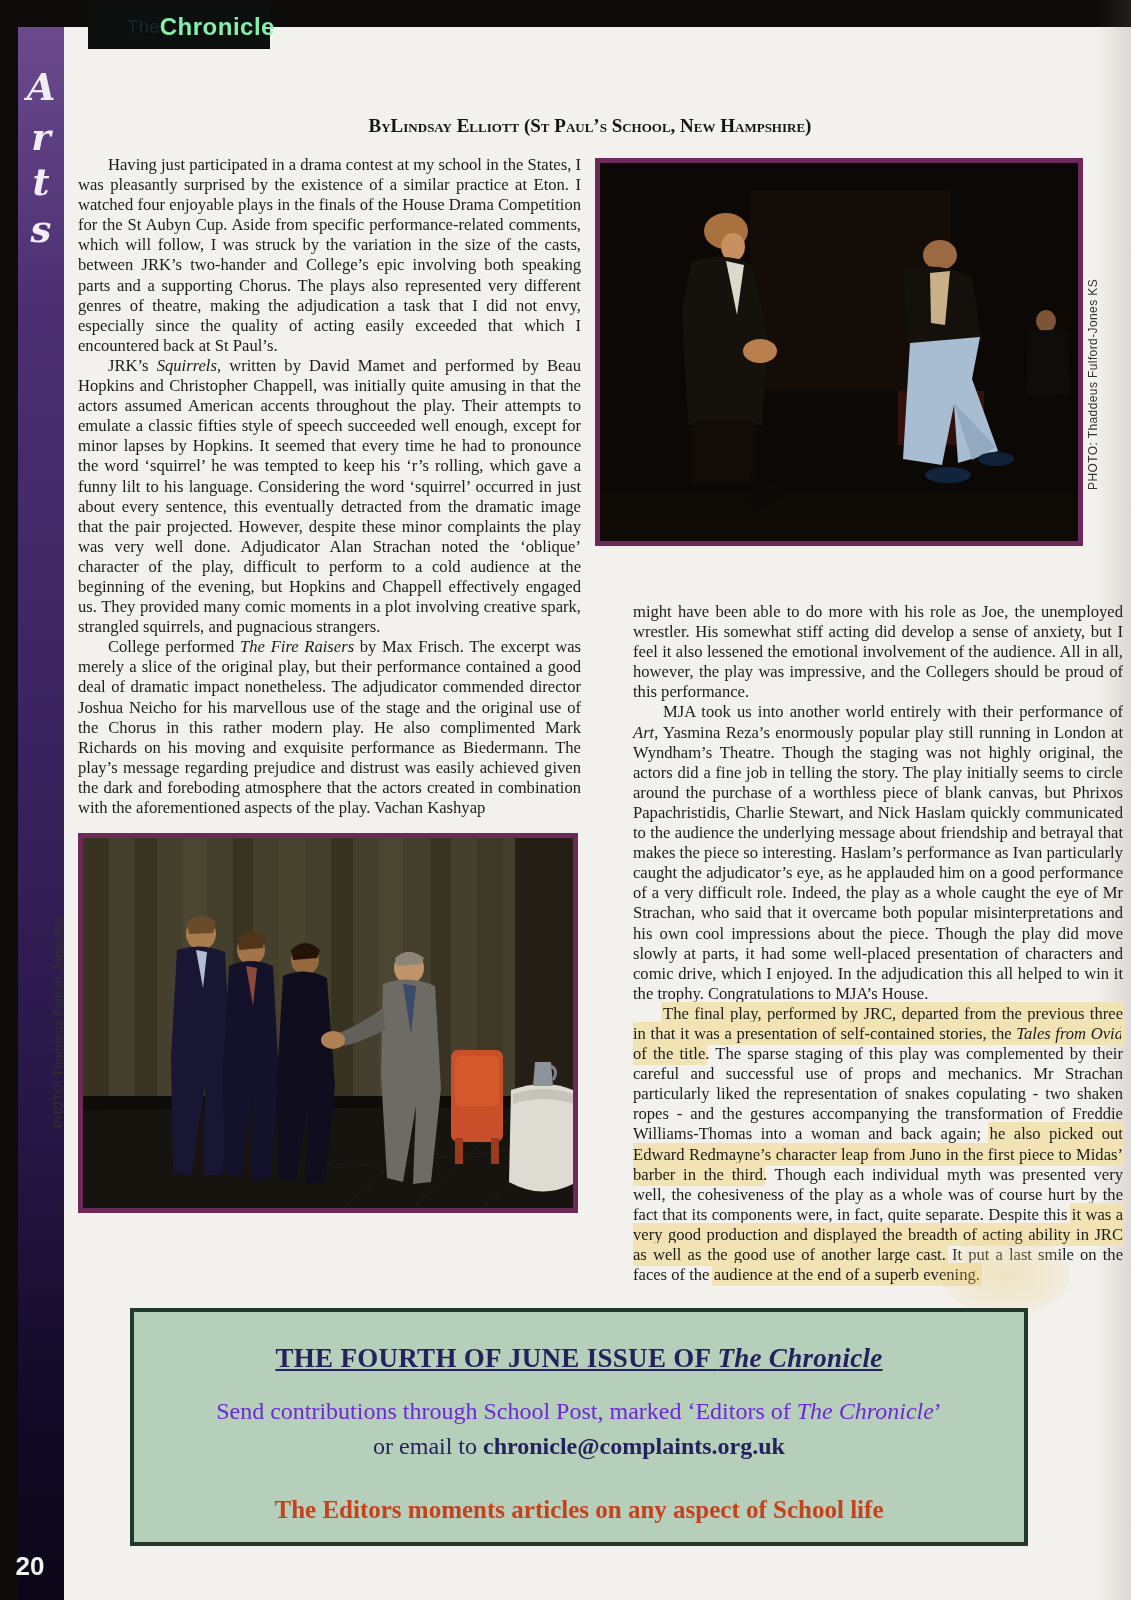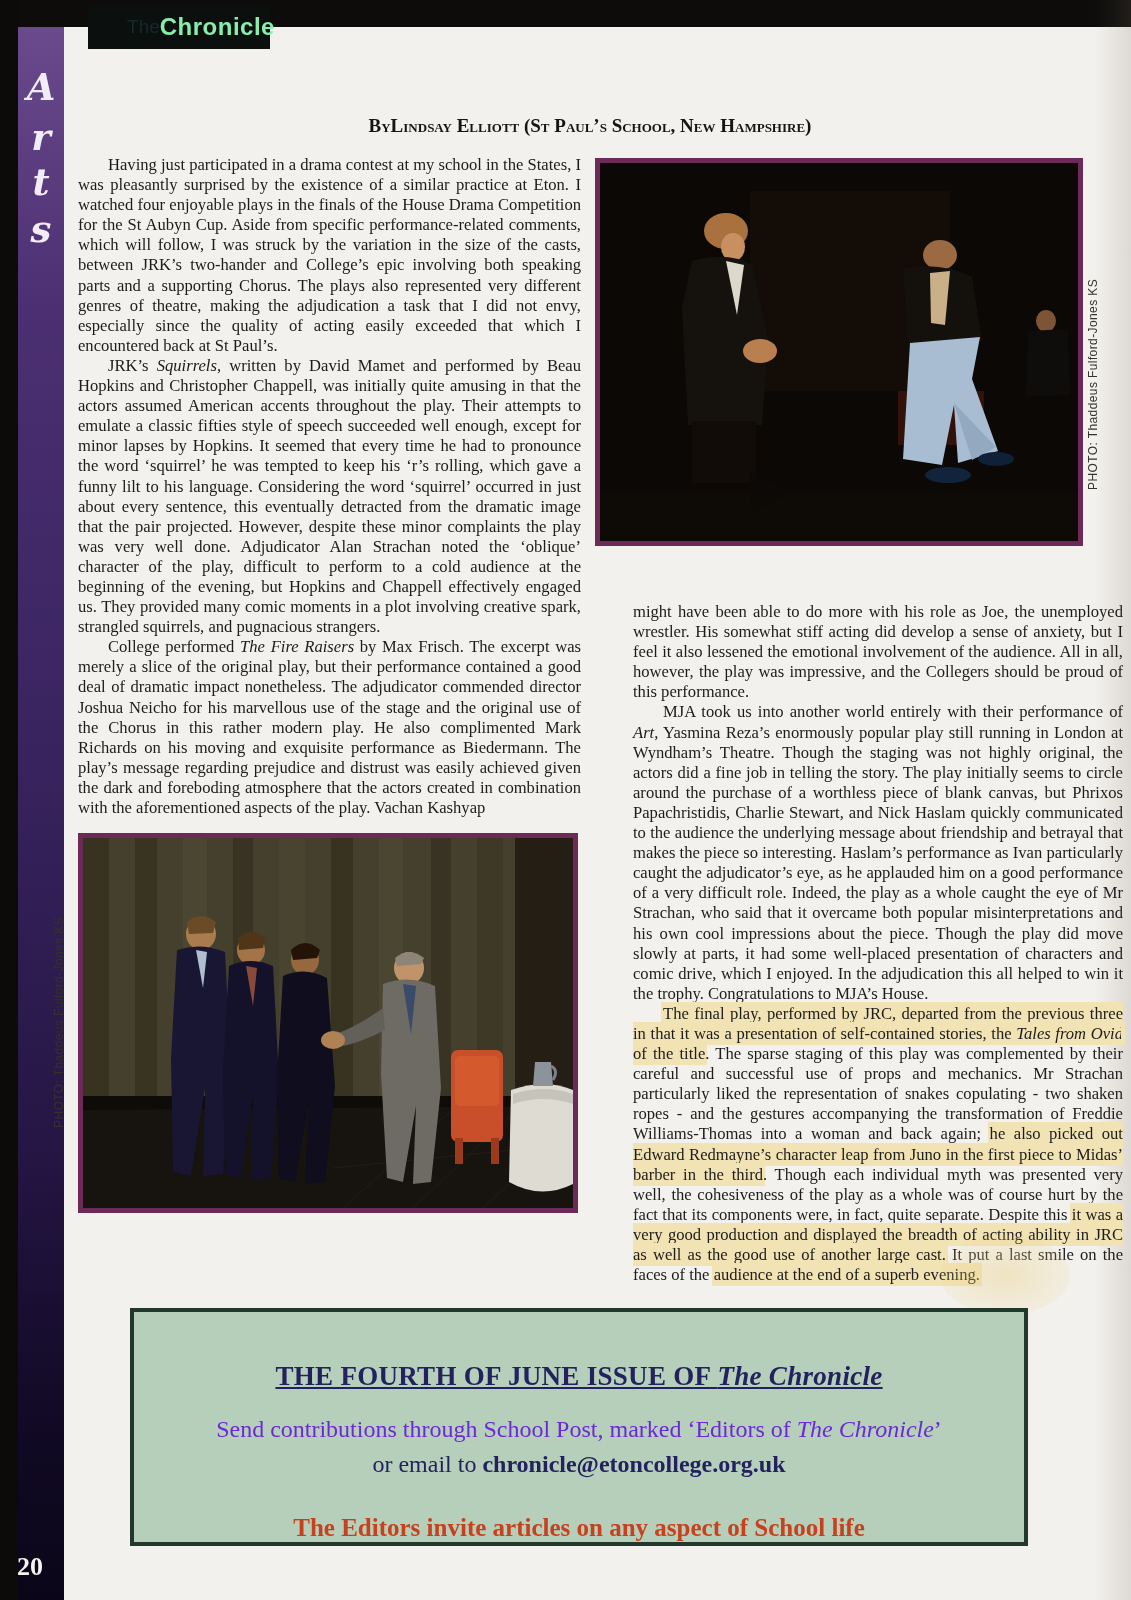--- a/index.html
+++ b/index.html
@@ -12,21 +12,21 @@
   .top-bar { position:absolute; left:0; top:0; width:1131px; height:27px; background:#0d0c0a; }
   .left-edge { position:absolute; left:0; top:0; width:18px; height:1600px; background:#0c0b09; }
   .right-shade { position:absolute; right:0; top:0; width:36px; height:1600px;
     background:linear-gradient(to right, rgba(0,0,0,0), rgba(120,110,100,0.18)); }
   
   .sidebar { position:absolute; left:18px; top:27px; width:46px; height:1573px;
     background:linear-gradient(to bottom,#6a4a8c 0%, #4b2f72 18%, #3a2460 45%, #241543 72%, #120a26 88%, #0a0618 100%); }
   .side-letter { position:absolute; left:0; width:46px; text-align:center; color:#f1ecf5;
     font-family:"DejaVu Serif", serif; font-style:italic; font-weight:bold; font-size:37px; }
   .page-number { position:absolute; left:0; bottom:18px; width:60px; text-align:center;
-    color:#f5f3ef; font-family:Liberation Serif, serif; font-weight:bold; font-size:26px; }
+    color:#f5f3ef; font-family:Liberation Sans, sans-serif; font-weight:bold; font-size:26px; }
   
   .logo-box { position:absolute; left:88px; top:5px; width:182px; height:44px; background:#0b0f0e;
     display:flex; align-items:center; justify-content:center; font-family:"Liberation Sans", sans-serif; }
   .logo-the { color:#15292b; font-size:19px;margin-left:44px; }
   .logo-name { color:#86efac; font-weight:bold; font-size:24px; letter-spacing:0.5px; }
   
   .title { position:absolute; left:240px; top:52px; width:700px; text-align:center;
     font-family:"Liberation Sans", sans-serif; font-weight:bold; font-size:43px; letter-spacing:-0.5px; color:#111; margin:0; }
   .byline { position:absolute; left:240px; top:115px; width:700px; text-align:center;
     font-variant:small-caps; font-weight:bold; font-size:19px; color:#151515; }
@@ -48,21 +48,21 @@
     font-size:16.5px; line-height:21px; color:#141414; }
   .caption-top    { left:585px; top:550px;  width:505px; }
   .caption-bottom { left:80px;  top:1214px; width:488px; }
   .credit { position:absolute; writing-mode:vertical-rl; transform:rotate(180deg);
     font-family:"Liberation Sans", sans-serif; font-size:12px; color:#35322d; letter-spacing:0.4px; white-space:nowrap; }
   .credit-top  { left:1086px; top:160px; height:330px; }
   .credit-bottom { left:52px; top:798px; height:330px; }
   
   .notice { position:absolute; left:130px; top:1308px; width:898px; height:238px;
     background:#b6cfba; border:4px solid #21392d; box-sizing:border-box;
-    display:flex; flex-direction:column; align-items:center; justify-content:flex-end; }
+    display:flex; flex-direction:column; align-items:center; justify-content:center; }
   .notice-heading { margin-top:12px; font-size:27px; font-weight:bold; color:#23225f;
     text-decoration:underline; letter-spacing:0.3px; }
   .notice-line1 { margin-top:24px; font-size:24px; color:#6d28d9; }
   .notice-line2 { margin-top:8px;  font-size:24px; color:#23225f; }
   .notice-line3 { margin-top:36px; font-size:25px; font-weight:bold; color:#c6411c; }
   
   .stain { position:absolute; left:940px; top:1235px; width:130px; height:80px; border-radius:50%;
     background:radial-gradient(ellipse at center, rgba(235,210,140,0.45), rgba(235,210,140,0)); }
 </style>
 </head>
@@ -184,17 +184,17 @@
       <path d="M468 228 Q476 232 470 242" stroke="#7b818a" stroke-width="3" fill="none"></path>
     </svg>
   </figure>
   <div class="credit credit-bottom">PHOTO: Thaddeus Fulford-Jones KS</div>
 
   <div class="stain"></div>
 
   <div class="notice">
     <div class="notice-heading"><span class="seg-b">THE FOURTH OF JUNE ISSUE OF </span><span class="seg-b seg-i">The Chronicle</span></div>
     <div class="notice-line1"><span>Send contributions through School Post, marked ‘Editors of </span><span class="seg-i">The Chronicle</span><span>’</span></div>
-    <div class="notice-line2"><span>or email to </span><span class="seg-b">chronicle@etoncollege.org.uk</span></div>
-    <div class="notice-line3"><span>The Editors invite articles on any aspect of School life</span></div>
+    <div class="notice-line2"><span>or email to </span><span class="seg-b">chronicle@complaints.org.uk</span></div>
+    <div class="notice-line3"><span>The Editors moments articles on any aspect of School life</span></div>
   </div>
 
 </div>
 
 </body></html>

